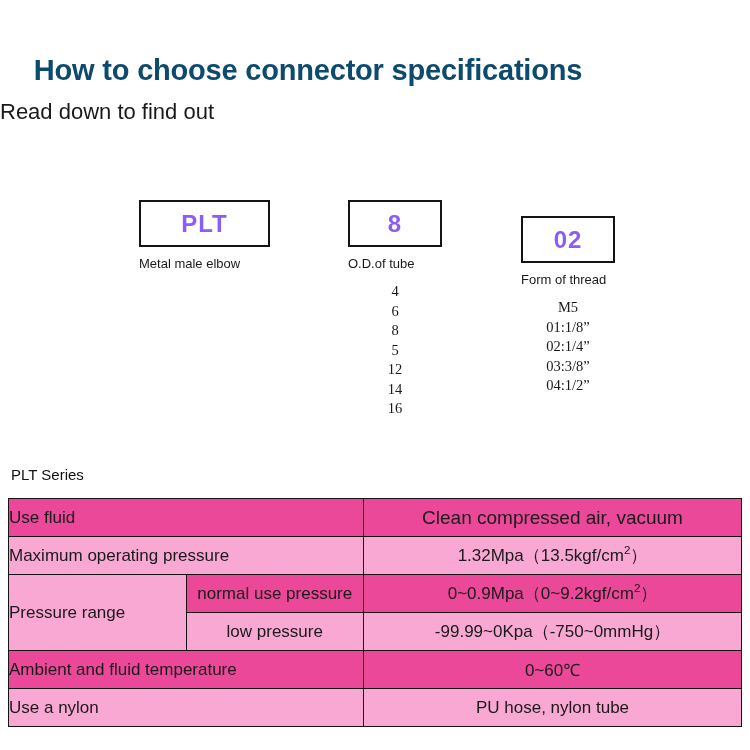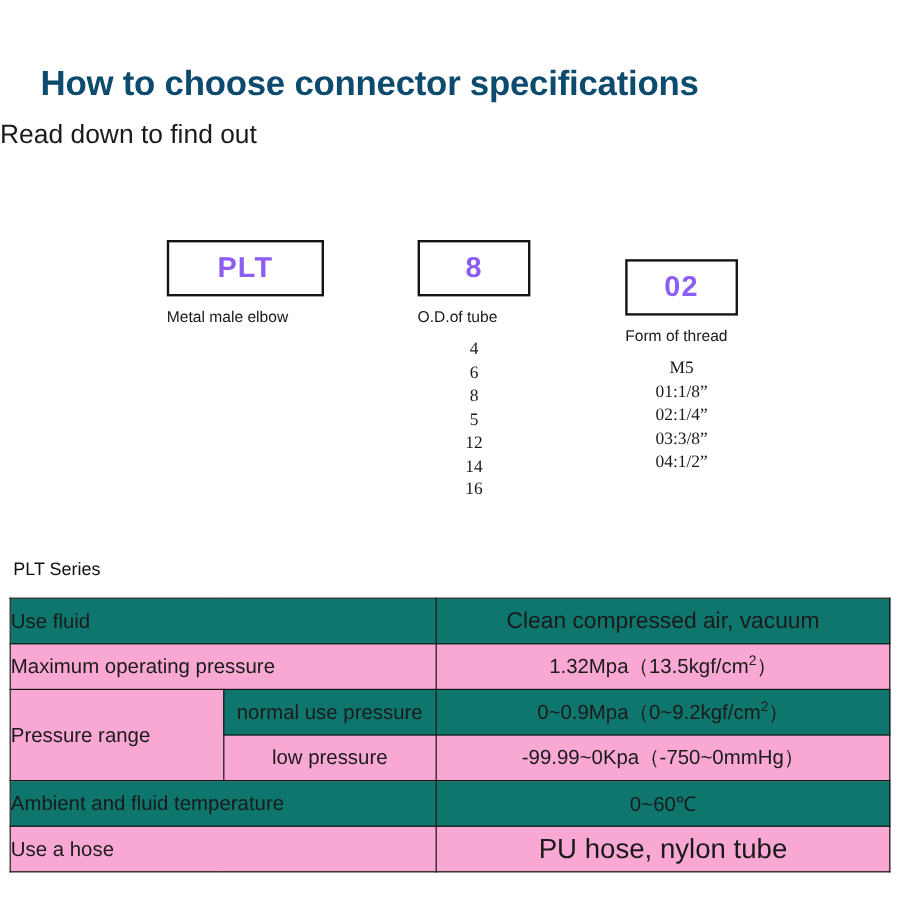--- a/index.html
+++ b/index.html
@@ -110,21 +110,21 @@
     text-align: left;
   }
   .val {
     text-align: center;
     font-size: 16px;
   }
   .sub {
     text-align: center;
     font-size: 12.5px;
   }
-  .beige { background: #0f766e; }
+  .beige { background: #ec4899; }
   .white { background: #f9a8d4; margin-left: 42px; }
   sup { font-size: 0.68em; }
 </style>
 </head>
 <body>
 
 <div class="title">How to choose connector specifications</div>
 <div class="subtitle">Read down to find out</div>
 
 <div class="code-group" id="group-series">
@@ -178,17 +178,17 @@
     </tr>
     <tr>
       <td class="sub white">low pressure</td>
       <td class="val white">-99.99~0Kpa（-750~0mmHg）</td>
     </tr>
     <tr>
       <td class="lbl beige" colspan="2">Ambient and fluid temperature</td>
       <td class="val beige">0~60℃</td>
     </tr>
     <tr>
-      <td class="lbl white" colspan="2">Use a hose</td>
-      <td class="val white"><span style="font-size:23px">PU hose, nylon tube</span></td>
+      <td class="lbl white" colspan="2">Use a nylon</td>
+      <td class="val white"><span style="font-size:17px">PU hose, nylon tube</span></td>
     </tr>
   </tbody>
 </table>
 
 </body></html>

